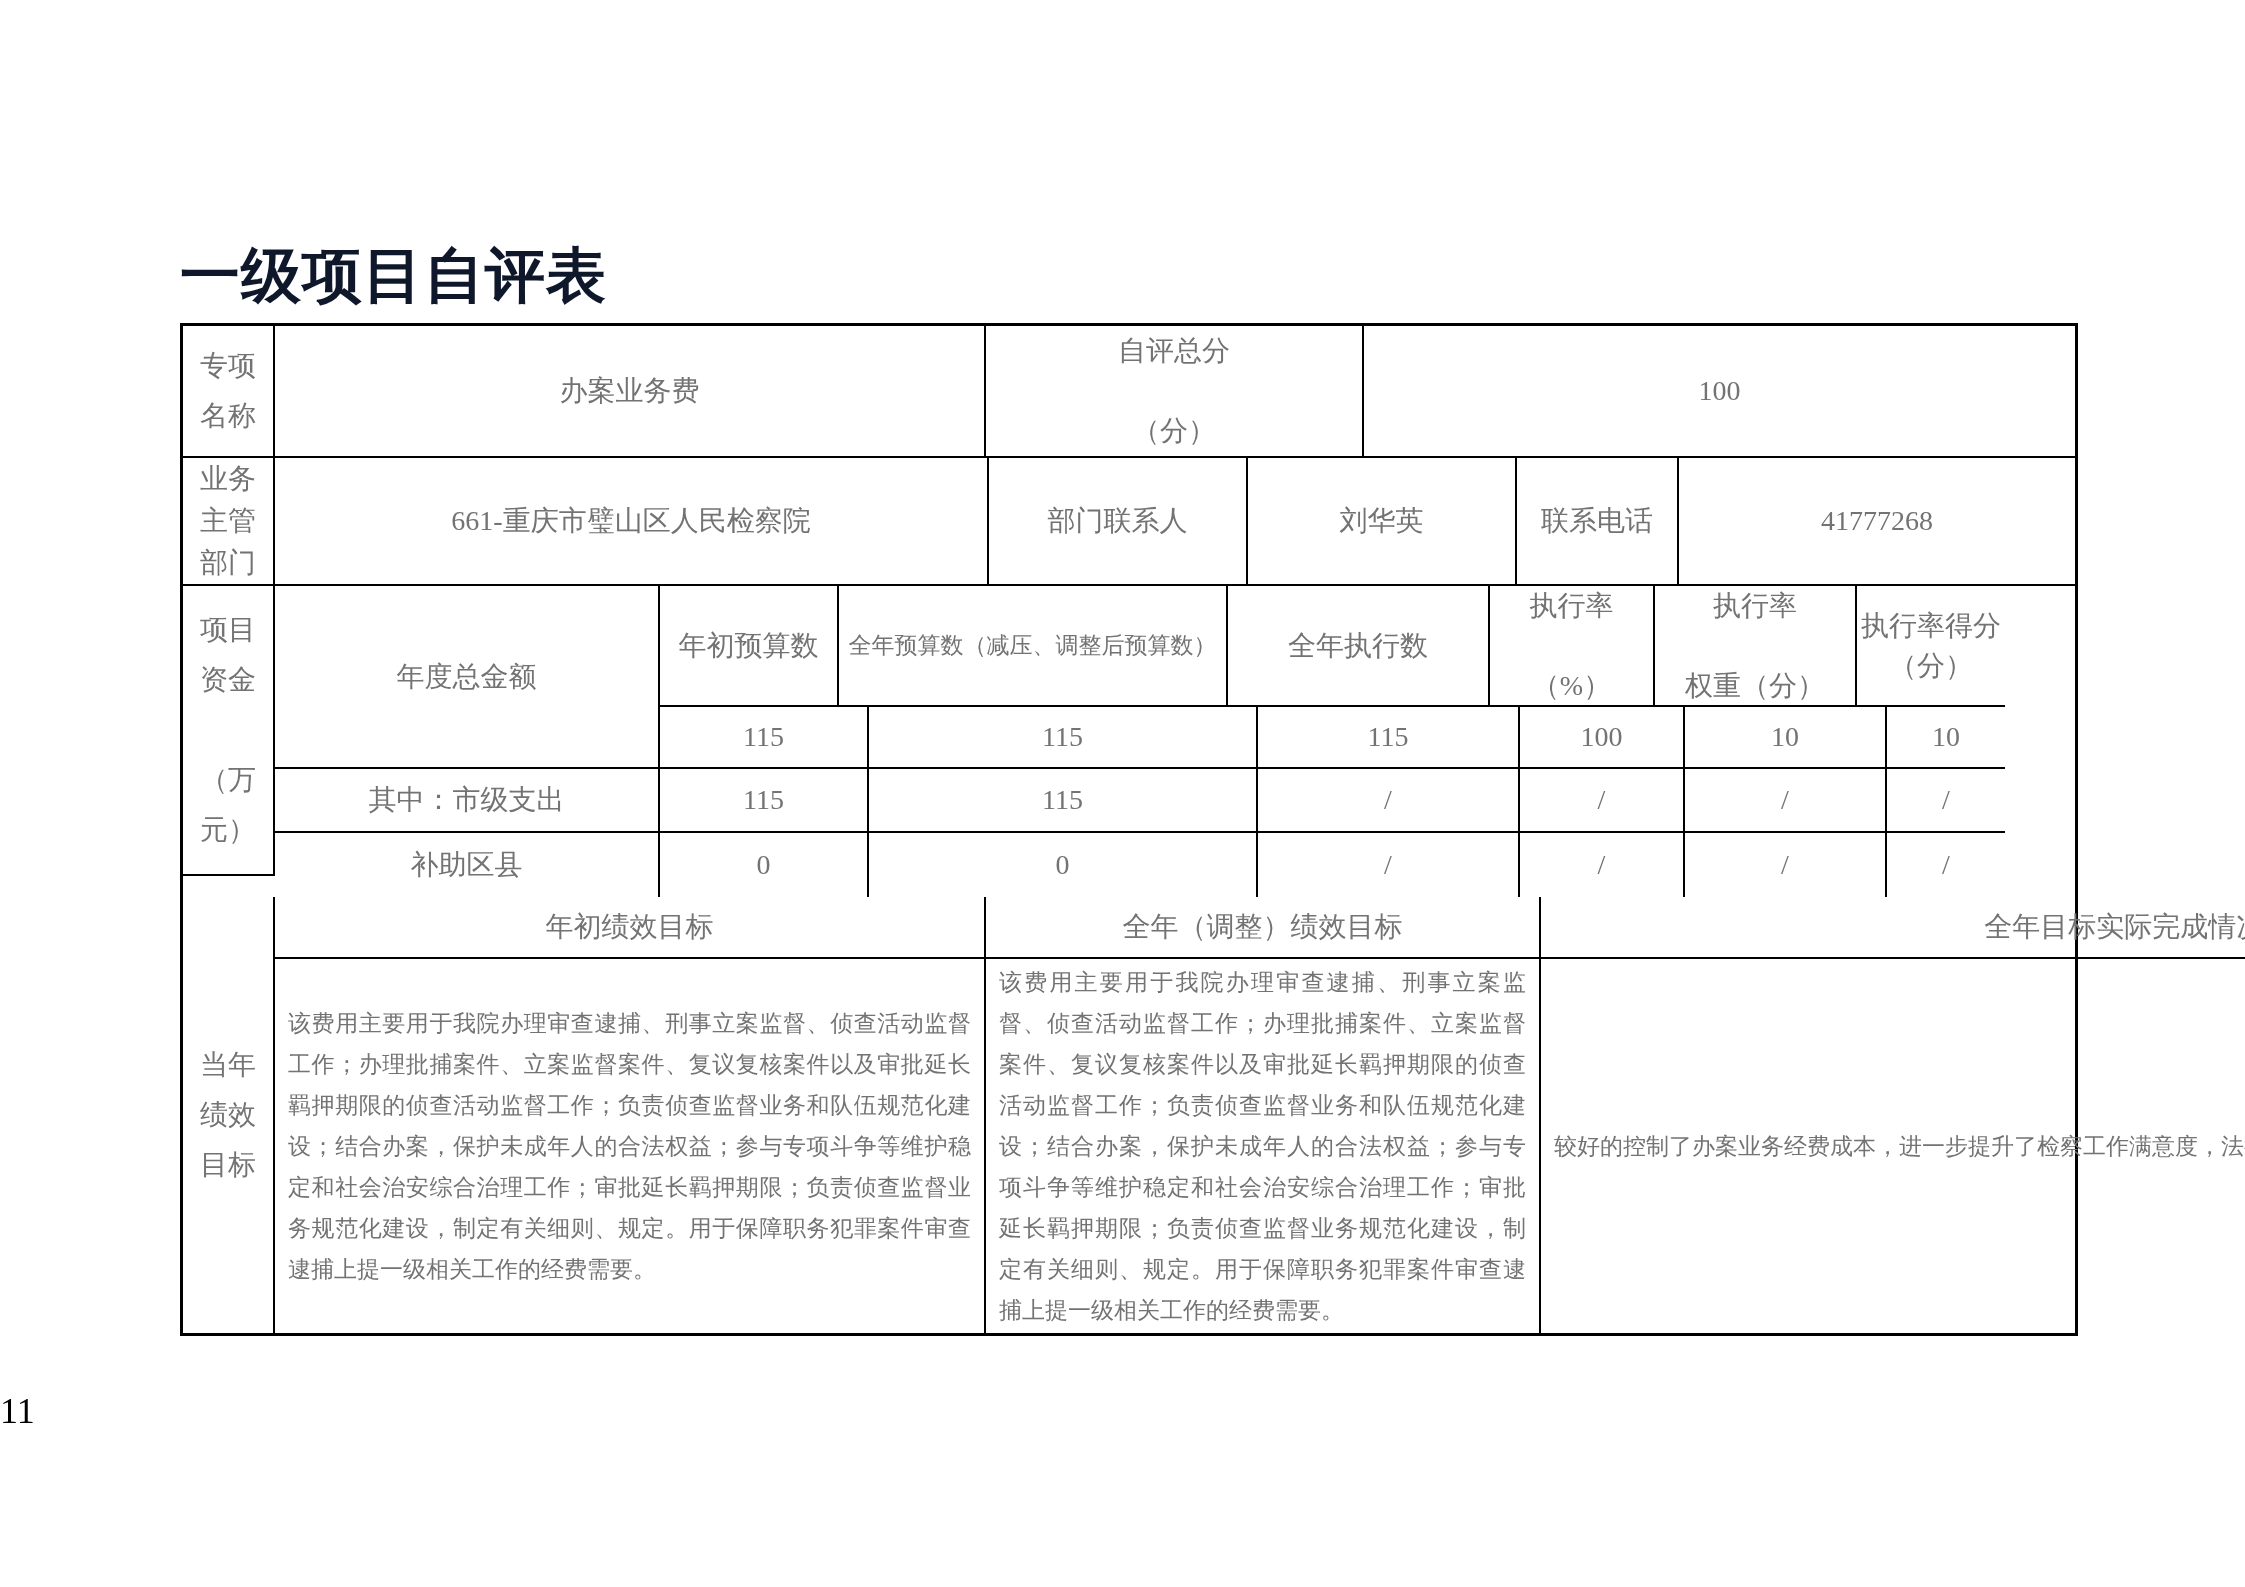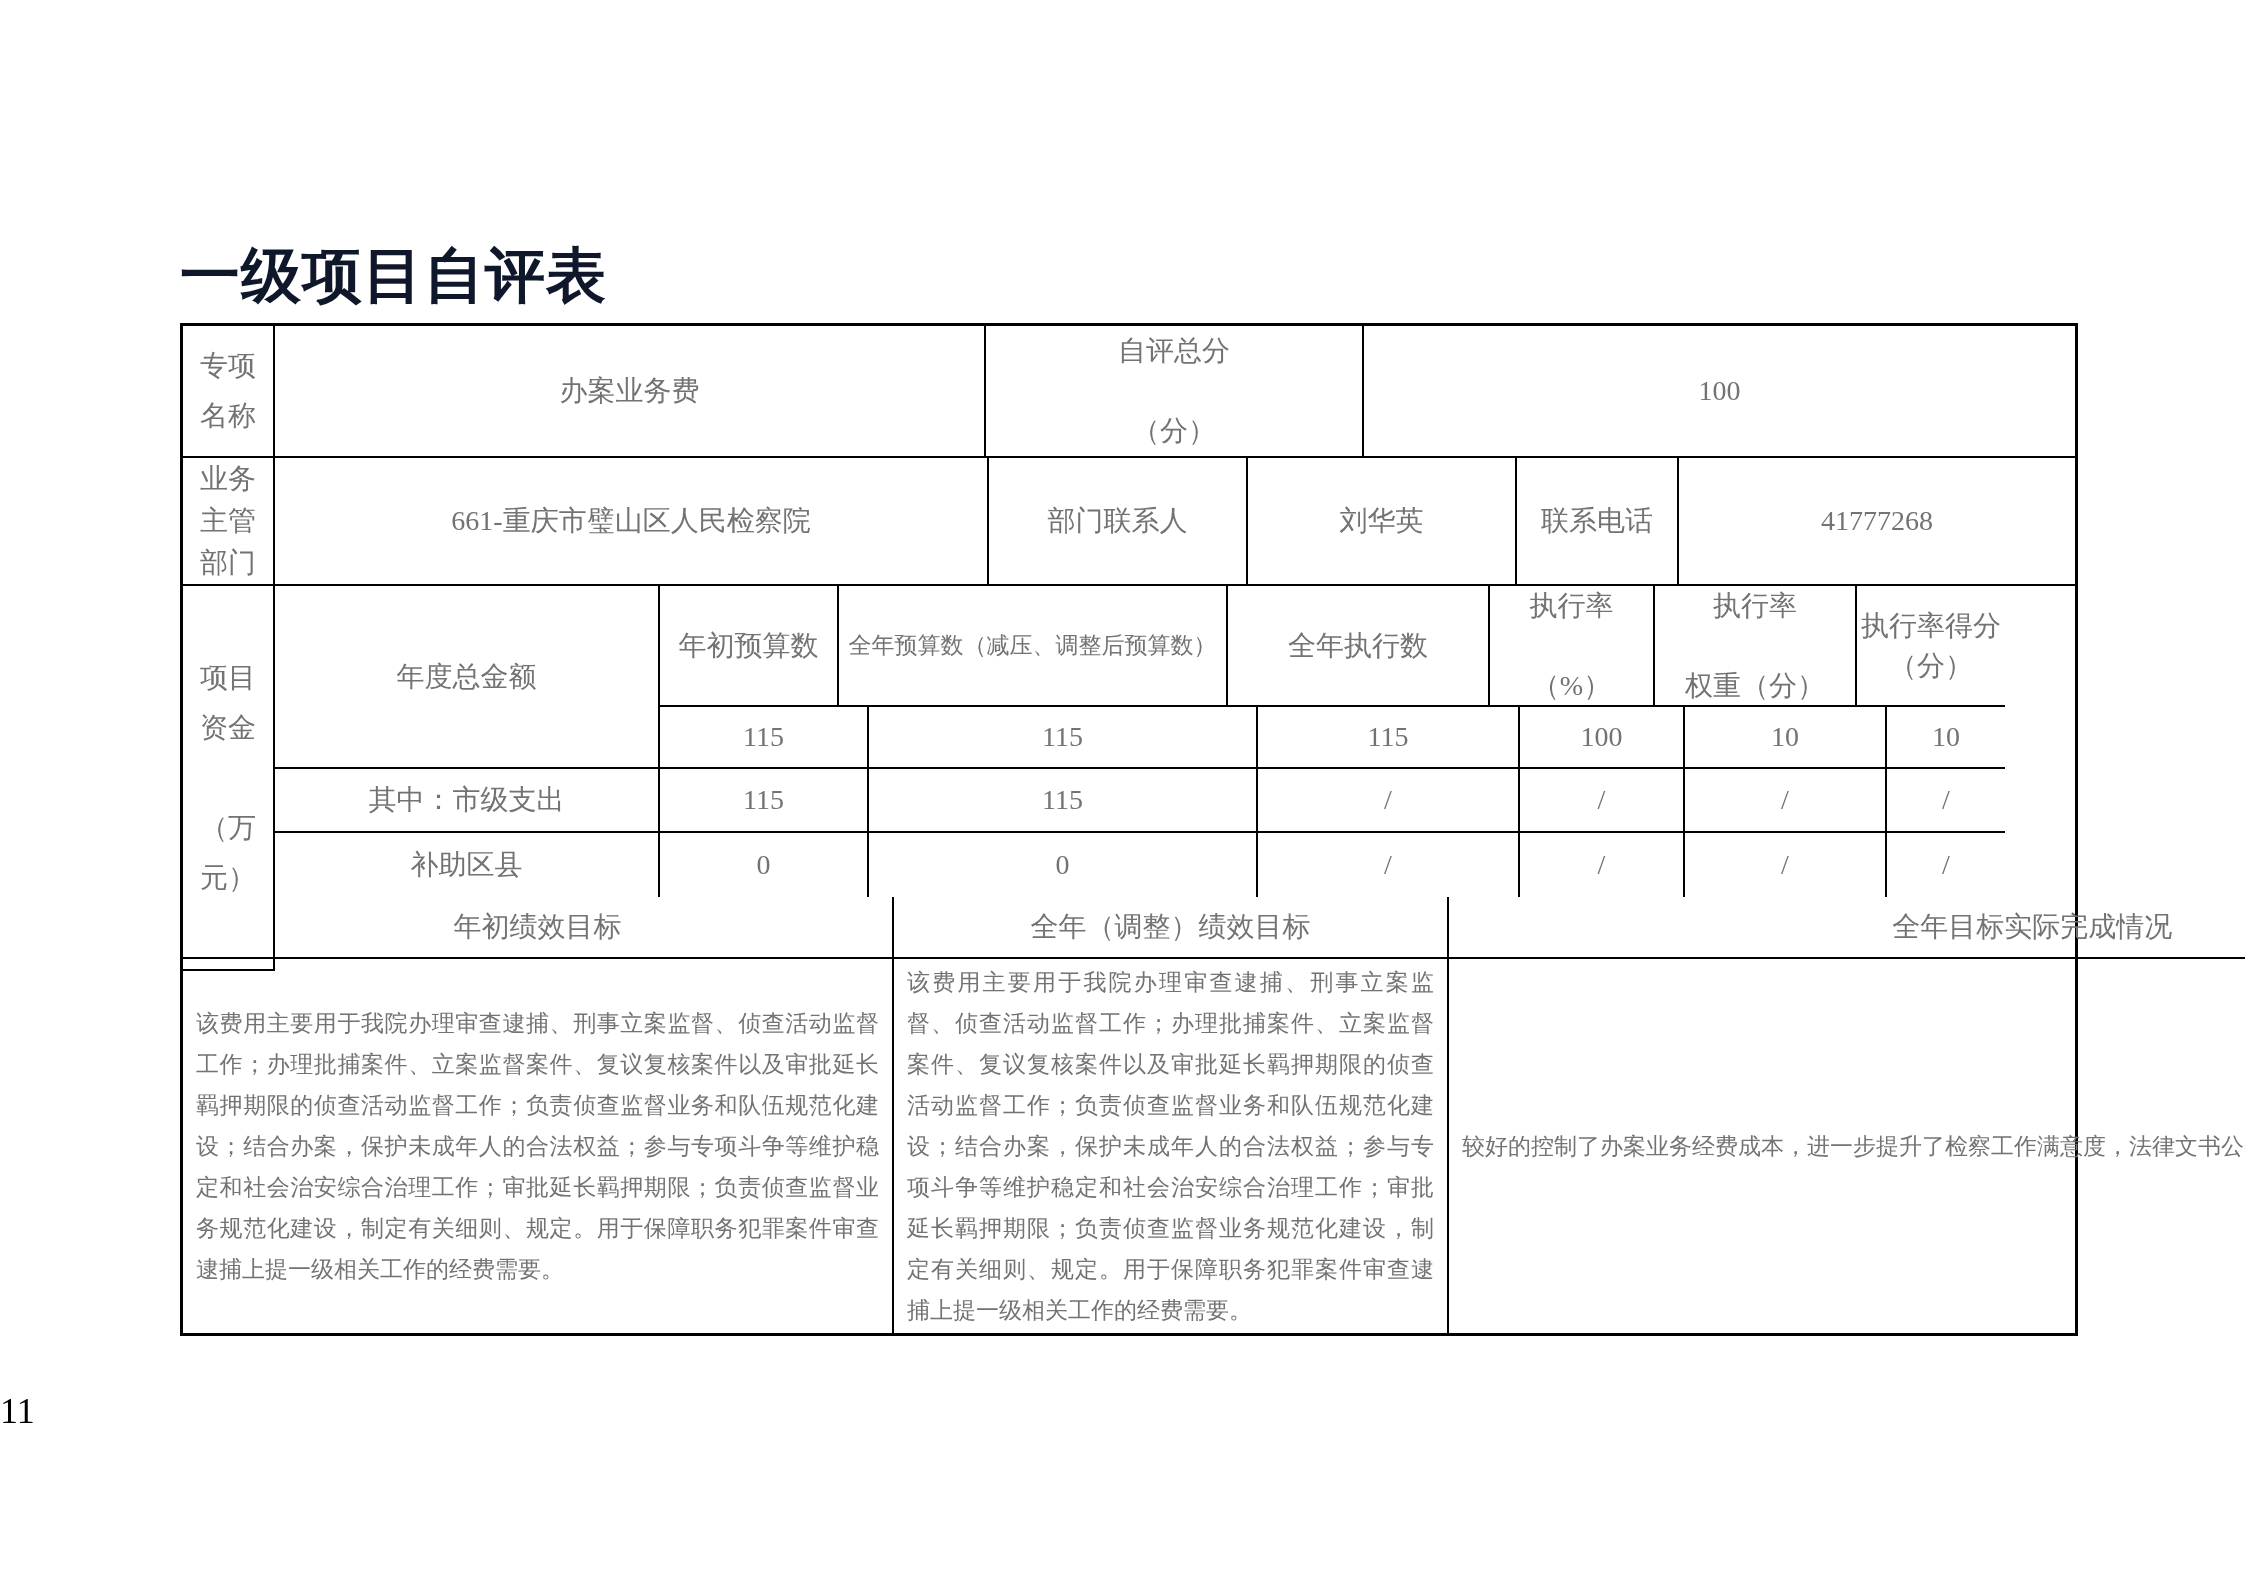--- a/index.html
+++ b/index.html
@@ -67,21 +67,21 @@
 主管
 部门</div>
       <div class="cell" style="width:714px">661-重庆市璧山区人民检察院</div>
       <div class="cell" style="width:259px">部门联系人</div>
       <div class="cell" style="width:269px">刘华英</div>
       <div class="cell" style="width:162px">联系电话</div>
       <div class="cell grow no-r">41777268</div>
     </div>
 
     <div class="row" style="height:311px">
-      <div class="cell lh50" style="width:92px; height:385px">项目
+      <div class="cell lh50" style="width:92px; height:290px">项目
 资金
 
 （万
 元）</div>
 
       <div class="col" style="width:385px">
         <div class="cell" style="width:100%; height:183px">年度总金额</div>
         <div class="cell" style="width:100%; height:64px">其中：市级支出</div>
         <div class="cell no-b" style="width:100%; height:64px">补助区县</div>
       </div>
@@ -121,20 +121,23 @@
           <div class="cell no-b" style="width:389px">0</div>
           <div class="cell no-b" style="width:262px">/</div>
           <div class="cell no-b" style="width:165px">/</div>
           <div class="cell no-b" style="width:202px">/</div>
           <div class="cell grow no-r no-b">/</div>
         </div>
       </div>
     </div>
 
     <div class="row" style="height:436px">
+      <div class="cell lh50 no-b" style="width:92px; height:436px">当年
+绩效
+目标</div>
       <div class="col grow">
         <div class="row" style="height:62px">
           <div class="cell" style="width:711px">年初绩效目标</div>
           <div class="cell" style="width:555px">全年（调整）绩效目标</div>
           <div class="cell grow no-r">全年目标实际完成情况</div>
         </div>
         <div class="row" style="height:374px">
           <div class="cell para-cell no-b" style="width:711px">
             <div class="para">该费用主要用于我院办理审查逮捕、刑事立案监督、侦查活动监督工作；办理批捕案件、立案监督案件、复议复核案件以及审批延长羁押期限的侦查活动监督工作；负责侦查监督业务和队伍规范化建设；结合办案，保护未成年人的合法权益；参与专项斗争等维护稳定和社会治安综合治理工作；审批延长羁押期限；负责侦查监督业务规范化建设，制定有关细则、规定。用于保障职务犯罪案件审查逮捕上提一级相关工作的经费需要。</div>
           </div>

